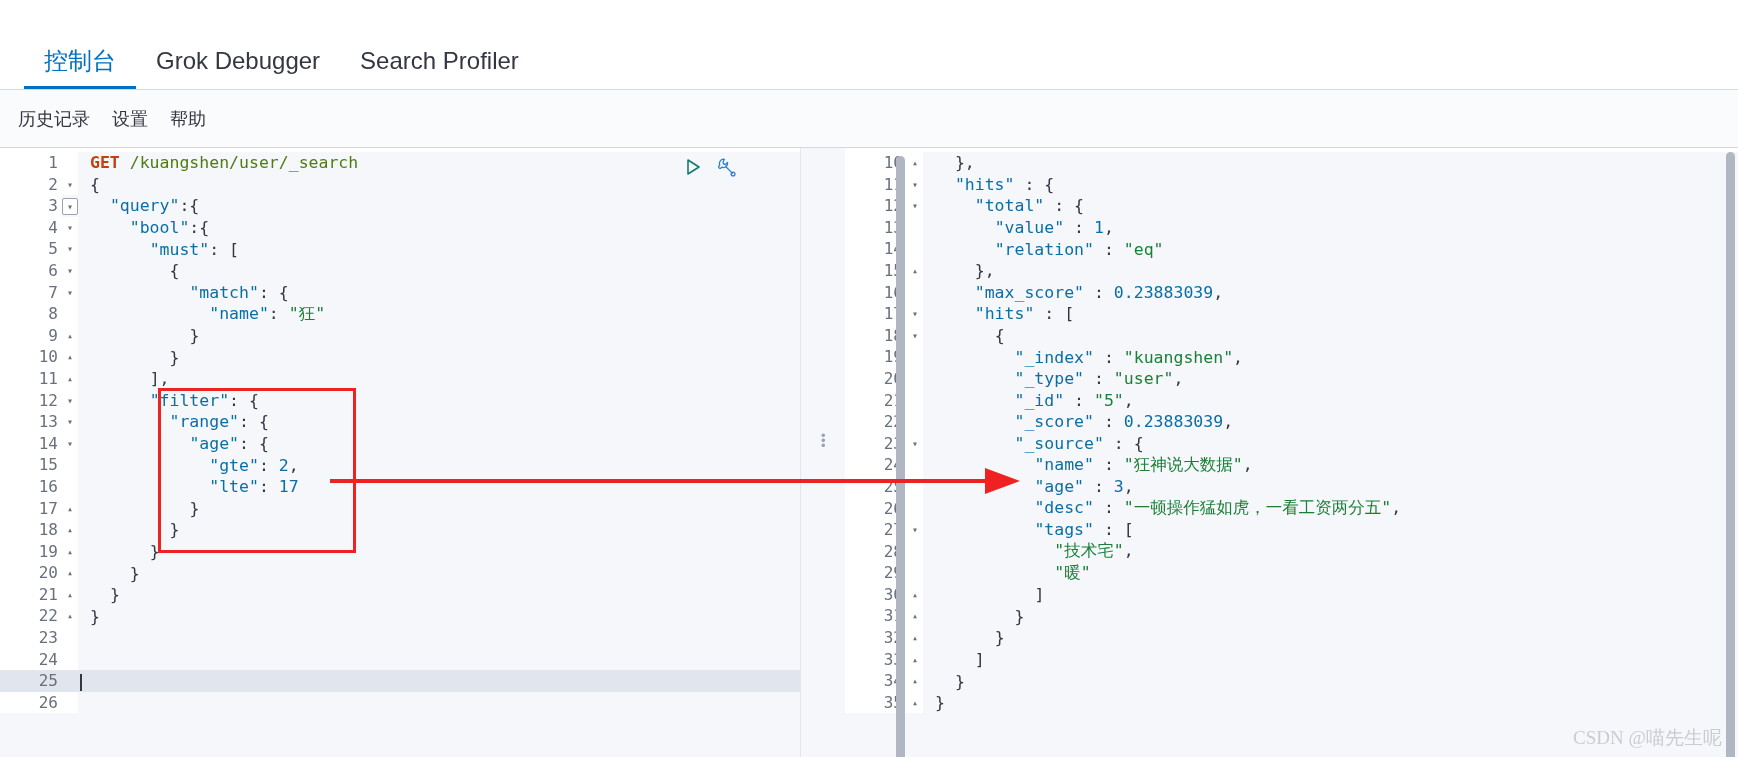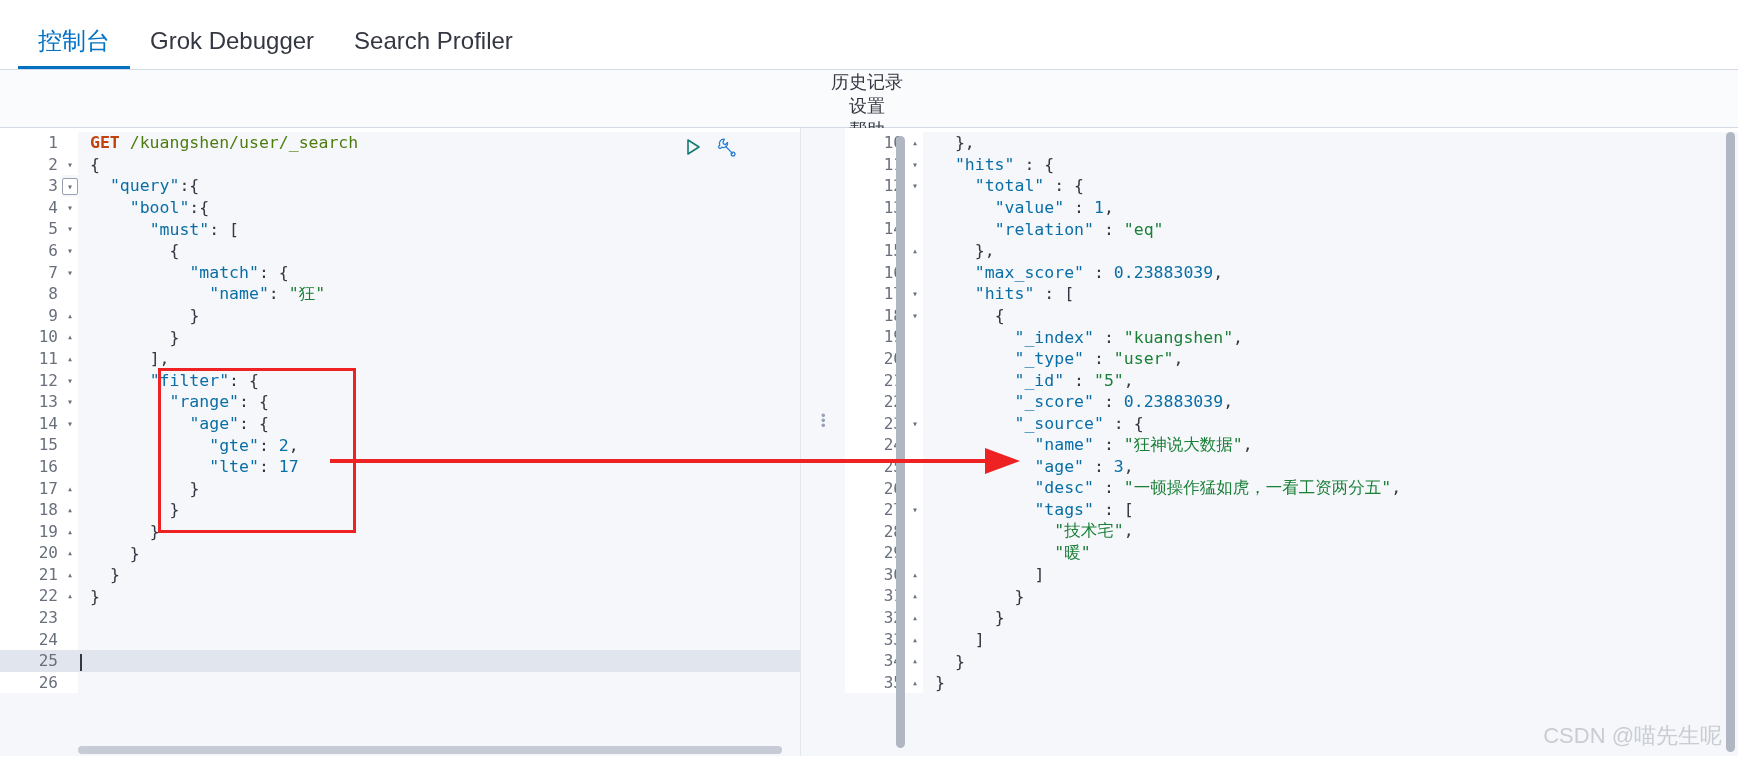--- a/index.html
+++ b/index.html
@@ -12,24 +12,24 @@
     height: 757px;
     font-family: "Liberation Sans", sans-serif;
     overflow: hidden;
     position: relative;
   }
 
   
   .tabbar {
     display: flex;
     align-items: flex-end;
-    height: 70px;
+    height: 90px;
     background: #ffffff;
     border-bottom: 1px solid #d3dae6;
-    padding-left: 18px;
+    padding-left: 24px;
     box-sizing: border-box;
   }
   .tab {
     font-size: 24px;
     color: #343741;
     padding: 0 20px 16px 20px;
     line-height: 1;
     cursor: pointer;
     white-space: nowrap;
   }
@@ -41,21 +41,20 @@
 
   
   .submenu {
     display: flex;
     align-items: center;
     height: 58px;
     background: #fafbfd;
     border-bottom: 1px solid #d3dae6;
     padding-left: 18px;
     box-sizing: border-box;
-    flex-direction: column;
   }
   .submenu-item {
     font-size: 18px;
     color: #343741;
     margin-right: 22px;
     cursor: pointer;
     white-space: nowrap;
   }
 
   
@@ -223,22 +222,22 @@
     pointer-events: none;
     z-index: 9;
   }
 
   
   .watermark {
     position: absolute;
     right: 16px;
     bottom: 6px;
     color: #c9ccd3;
-    font-size: 22px;
-    font-family: Liberation Sans, sans-serif;
+    font-size: 19px;
+    font-family: Liberation Serif, serif;
     user-select: none;
     z-index: 20;
   }
 
   .top-strip {
     position: absolute;
     top: 0; left: 0; right: 0;
     height: 4px;
     background: #ffffff;
   }

